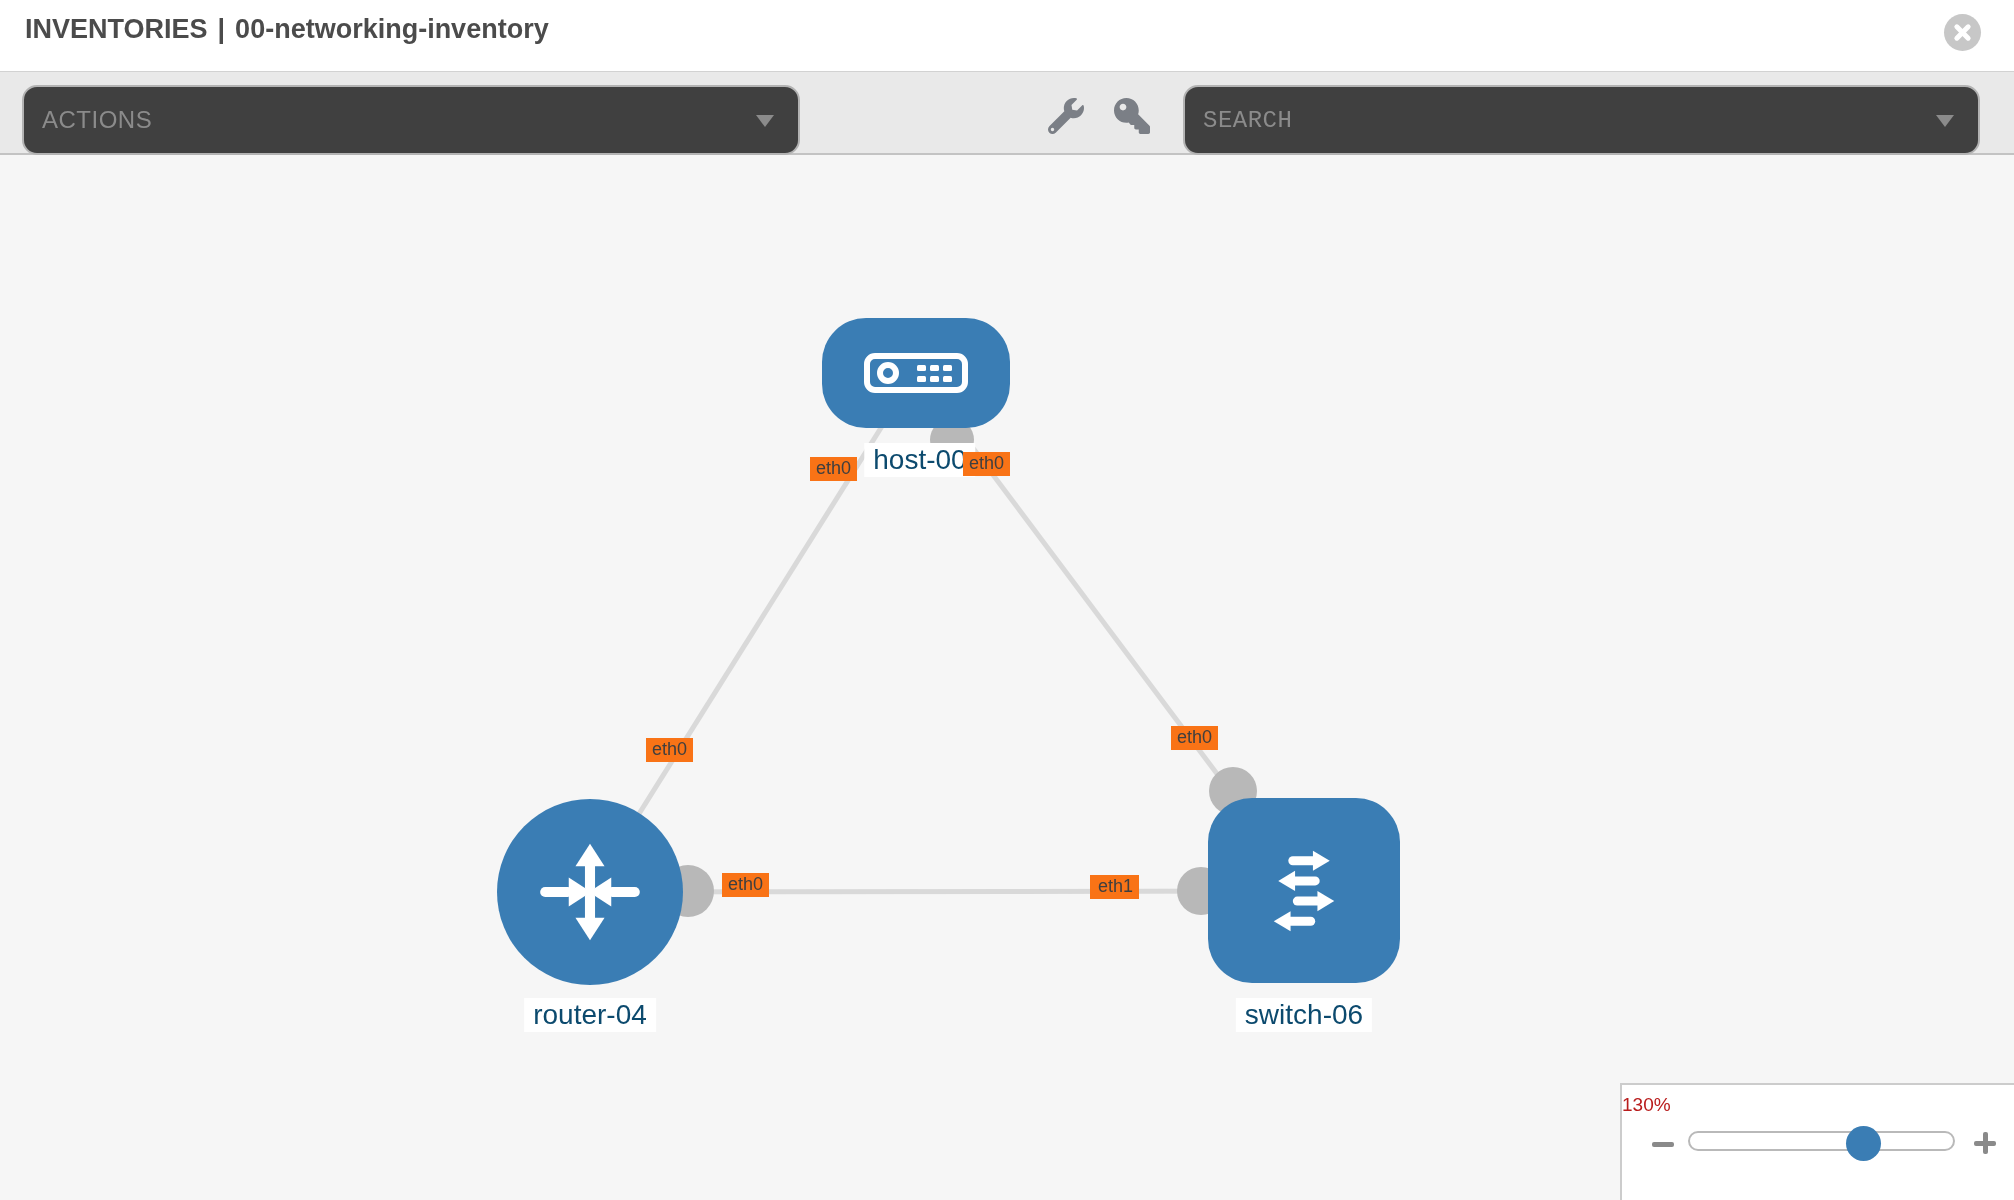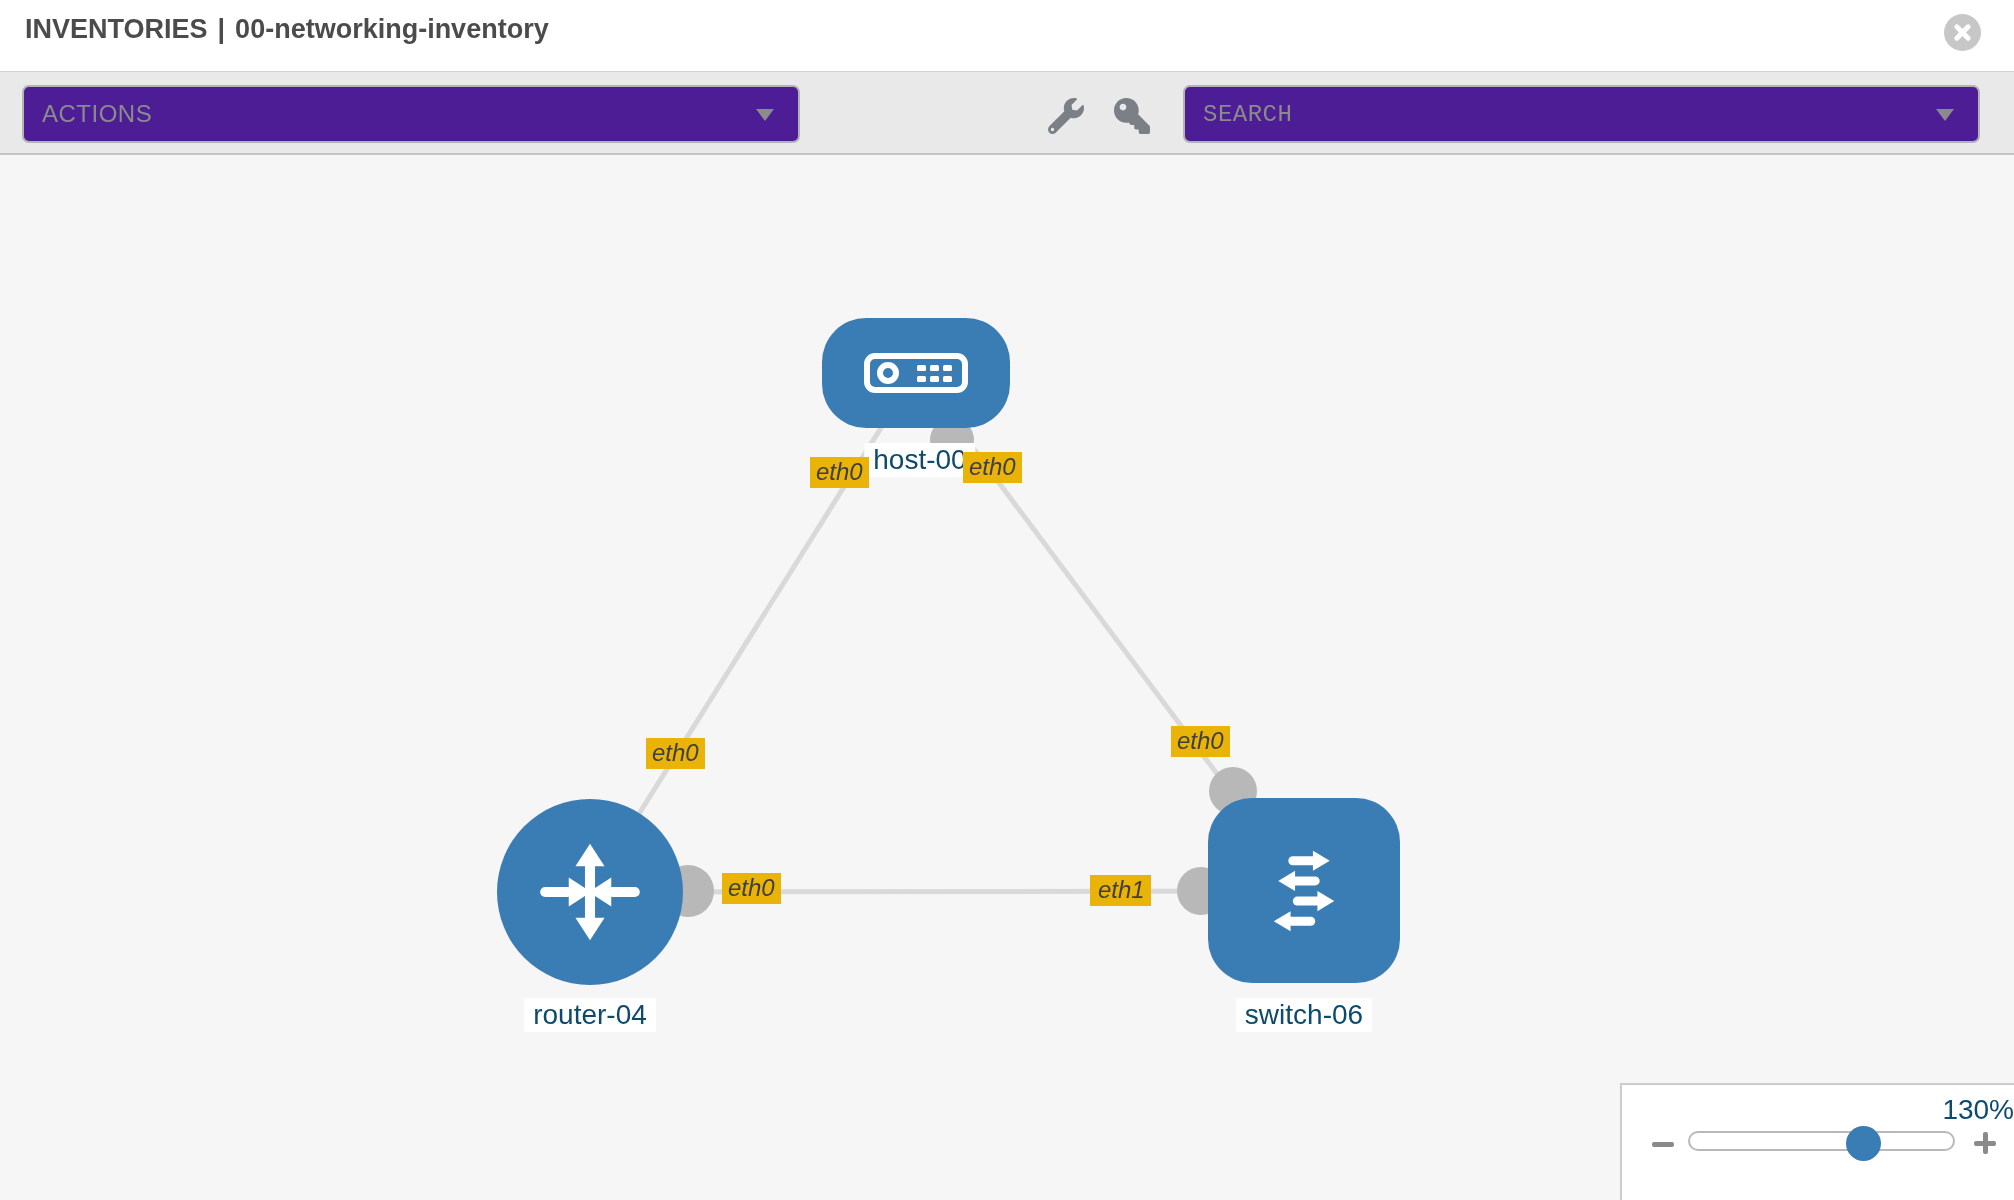--- a/index.html
+++ b/index.html
@@ -12,22 +12,22 @@
   .title { position: absolute; left: 25px; top: 14px; font-size: 27px; font-weight: bold; color: #4b4b4b; white-space: nowrap; }
   .title .sep { margin: 0 10px; color: #4b4b4b; }
   .close-btn { position: absolute; left: 1944px; top: 14px; width: 37px; height: 37px; border-radius: 50%; background: #c7c7c7; cursor: pointer; }
   .close-btn .xbar { position: absolute; left: 8px; top: 16px; width: 21px; height: 5px; background: #ffffff; border-radius: 3px; }
   .close-btn .xbar.a { transform: rotate(45deg); }
   .close-btn .xbar.b { transform: rotate(-45deg); }
 
   
   .toolbar { position: absolute; left: 0; top: 71px; width: 2014px; height: 84px; background: #e9e9e9;
              border-top: 1px solid #d2d2d2; border-bottom: 2px solid #c3c3c3; }
-  .select-box { position: absolute; top: 13px; height: 58px; background: #4c1d95; border: 2px solid #b3b3b3;
-                border-radius: 7px; display: flex; align-items: center; cursor: pointer; }
+  .select-box { position: absolute; top: 13px; height: 70px; background: #404040; border: 2px solid #b3b3b3;
+                border-radius: 15px; display: flex; align-items: center; cursor: pointer; }
   .select-box .ph { font-size: 24px; color: #8b8b8b; margin-left: 18px; letter-spacing: 0.5px; }
   .chevron-down { position: absolute; right: 24px; top: 50%; margin-top: -5px; width: 0; height: 0;
                   border-left: 9px solid transparent; border-right: 9px solid transparent; border-top: 12px solid #8b8b8b; }
   .actions-box { left: 22px; width: 778px; }
   .search-box  { left: 1183px; width: 797px; font-family: Liberation Mono, monospace; }
   .tool-icon-btn { position: absolute; top: 24px; width: 44px; height: 40px; background: transparent; border: none;
                    cursor: pointer; display: flex; align-items: center; justify-content: center; }
   .tool-icon-btn svg { width: 36px; height: 36px; fill: #7b7f86; }
   .wrench-btn { left: 1044px; }
   .key-btn { left: 1110px; }
@@ -41,34 +41,34 @@
   .node-host   { left: 822px; top: 163px; width: 188px; height: 110px; border-radius: 44px; }
   .node-router { left: 497px; top: 644px; width: 186px; height: 186px; border-radius: 50%; }
   .node-switch { left: 1208px; top: 643px; width: 192px; height: 185px; border-radius: 44px; }
 
   .node-label { position: absolute; z-index: 22; transform: translateX(-50%); background: #ffffff; color: #0c4a6e;
                 font-size: 28px; line-height: 1.15; padding: 1px 9px; white-space: nowrap; }
   .label-host   { left: 920px;  top: 288px; }
   .label-router { left: 590px;  top: 843px; }
   .label-switch { left: 1304px; top: 843px; }
 
-  .eth-label { position: absolute; z-index: 25; background: #eab308; color: #3f3f3f; font-size: 24px;
-               line-height: 1.2; padding: 1px 6px; white-space: nowrap; font-style: italic; }
+  .eth-label { position: absolute; z-index: 25; background: #f97316; color: #3f3f3f; font-size: 18px;
+               line-height: 1.2; padding: 1px 6px; white-space: nowrap; }
   .eth-hr-h { left: 810px;  top: 302px; }  
   .eth-hr-r { left: 646px;  top: 583px; }  
   .eth-hs-h { left: 963px;  top: 297px; }  
   .eth-hs-s { left: 1171px; top: 571px; }  
   .eth-rs-r { left: 722px;  top: 718px; }  
   .eth-rs-s-back  { left: 1090px; top: 720px; z-index: 24; } 
   .eth-rs-s-front { left: 1092px; top: 720px; z-index: 26; } 
 
   
   .zoom-panel { position: absolute; left: 1620px; top: 1083px; width: 394px; height: 117px; background: #ffffff;
                 border-top: 2px solid #cccccc; border-left: 2px solid #cccccc; z-index: 40; }
-  .zoom-level { position: absolute; left: 0; right: 0; top: 9px; text-align: right; font-size: 28px; color: #0c4a6e; }
+  .zoom-level { position: absolute; left: 0; right: 0; top: 9px; text-align: left; font-size: 19px; color: #b91c1c; }
   .zoom-btn { position: absolute; width: 28px; height: 28px; background: transparent; border: none; cursor: pointer; }
   .zoom-minus { left: 27px; top: 45px; }
   .zoom-plus  { left: 349px; top: 44px; }
   .hbar { position: absolute; left: 3px; top: 12px; width: 22px; height: 5px; background: #8a8a8a; border-radius: 2px; }
   .vbar { position: absolute; left: 11.5px; top: 3px; width: 5px; height: 22px; background: #8a8a8a; border-radius: 2px; }
   .zoom-track { position: absolute; left: 66px; top: 46px; width: 267px; height: 20px; background: #ffffff;
                 border: 2px solid #b9b9b9; border-radius: 11px; cursor: pointer; }
   .zoom-handle { position: absolute; left: 224px; top: 41px; width: 35px; height: 35px; border-radius: 50%;
                  background: #3a7db4; cursor: grab; }
 </style>

